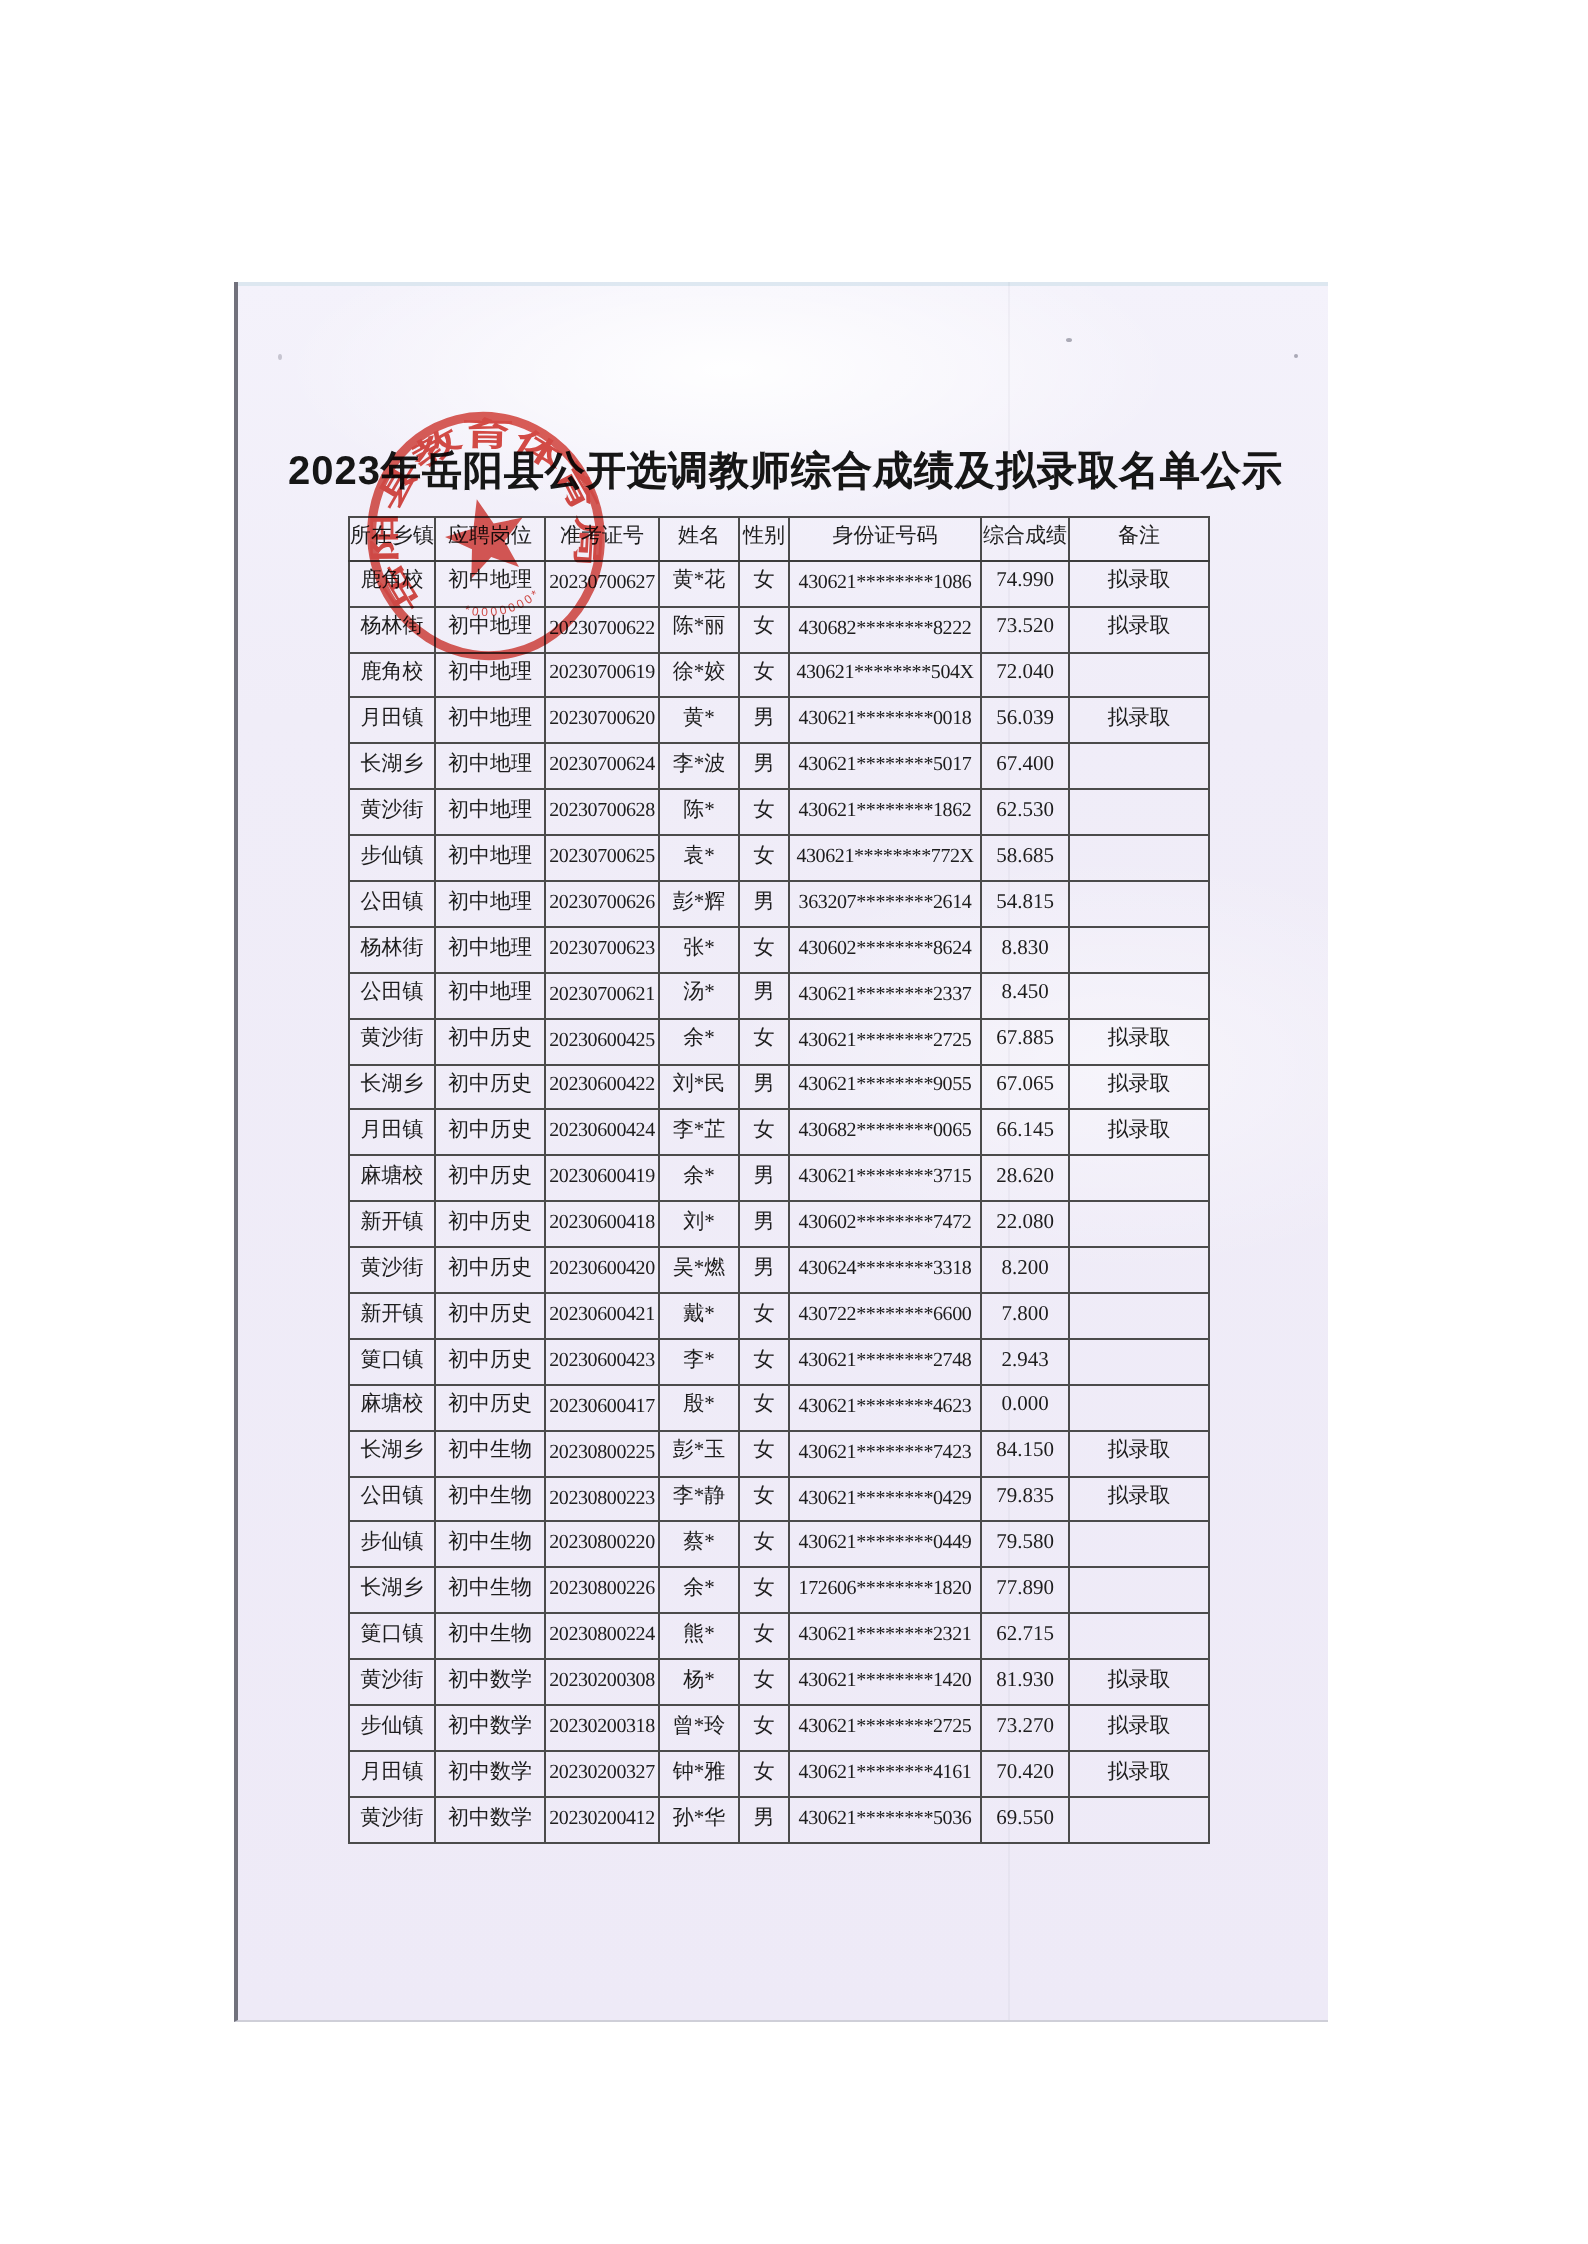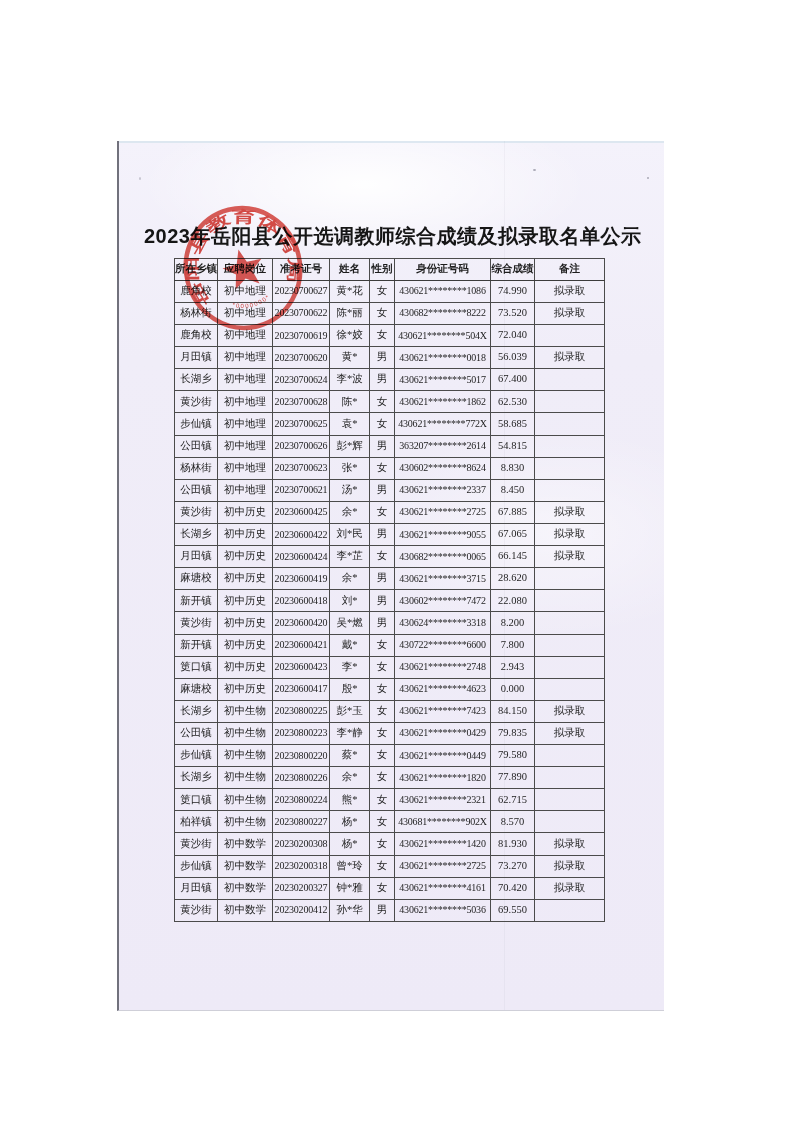--- a/index.html
+++ b/index.html
@@ -43,21 +43,21 @@
   }
   table.results th, table.results td {
     border: 1px solid #4b4b4b;
     padding: 0; margin: 0;
     text-align: center; vertical-align: middle;
     font-size: 10.5px; color: #1d1d1d;
     overflow: hidden; white-space: nowrap;
     height: 20.75px; line-height: 1;
   }
   table.results thead th {
-    font-weight: bold; font-size: 10.5px;
+    font-weight: normal; font-size: 10.5px;
     border-bottom: 1px solid #3c3c3c;
   }
   table.results td.num { font-size: 10px; letter-spacing: -0.2px; }
   .stamp {
     position: absolute; left: 59px; top: 60px;
     width: 130px; height: 134px;
     mix-blend-mode: multiply; opacity: 0.88;
     transform: rotate(-14deg);
   }
 </style>
@@ -315,42 +315,32 @@
           <td class="num">430621********0449</td>
           <td>79.580</td>
           <td></td>
         </tr>
         <tr>
           <td>长湖乡</td>
           <td>初中生物</td>
           <td class="num">20230800226</td>
           <td>余*</td>
           <td>女</td>
-          <td class="num">430621********1820</td>
+          <td class="num">172606********1820</td>
           <td>77.890</td>
           <td></td>
         </tr>
         <tr>
           <td>筻口镇</td>
           <td>初中生物</td>
           <td class="num">20230800224</td>
           <td>熊*</td>
           <td>女</td>
           <td class="num">430621********2321</td>
           <td>62.715</td>
-          <td></td>
-        </tr>
-        <tr>
-          <td>柏祥镇</td>
-          <td>初中生物</td>
-          <td class="num">20230800227</td>
-          <td>杨*</td>
-          <td>女</td>
-          <td class="num">430681********902X</td>
-          <td>8.570</td>
           <td></td>
         </tr>
         <tr>
           <td>黄沙街</td>
           <td>初中数学</td>
           <td class="num">20230200308</td>
           <td>杨*</td>
           <td>女</td>
           <td class="num">430621********1420</td>
           <td>81.930</td>

